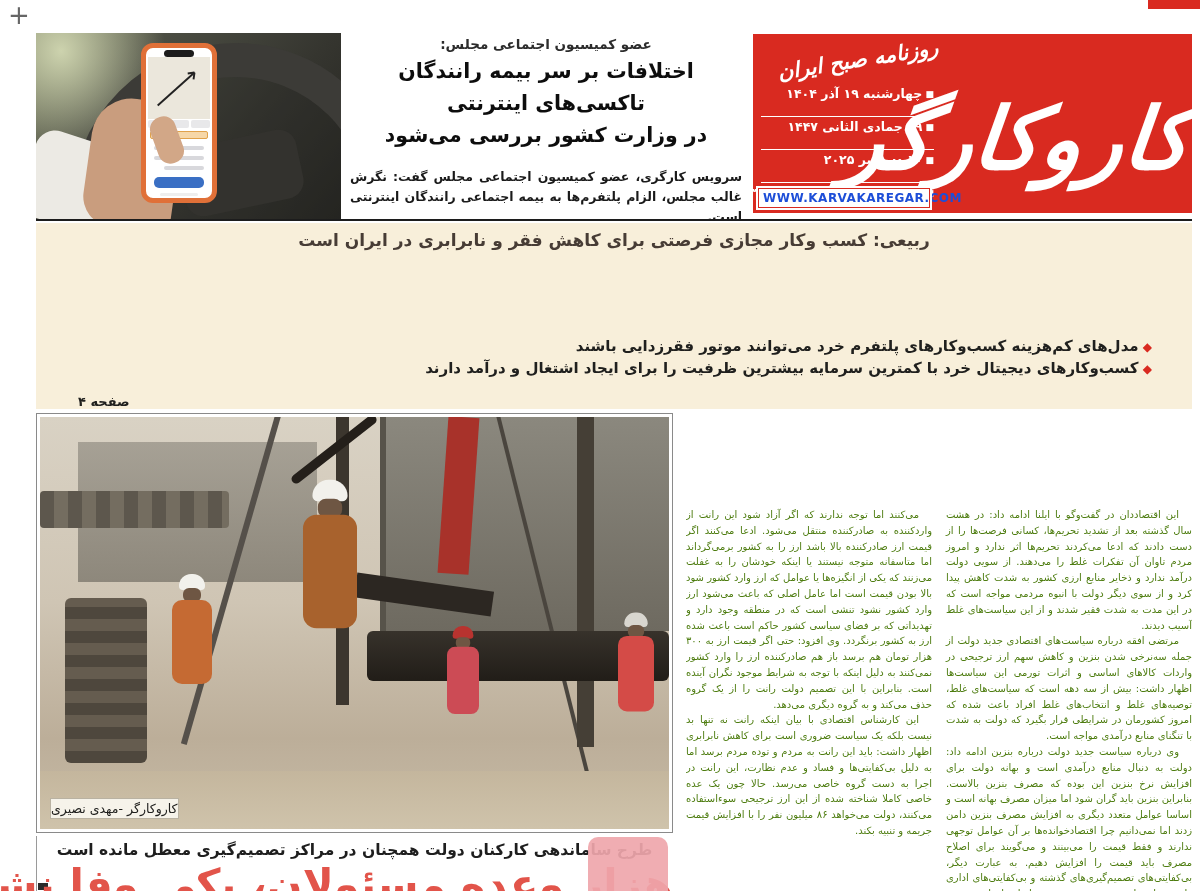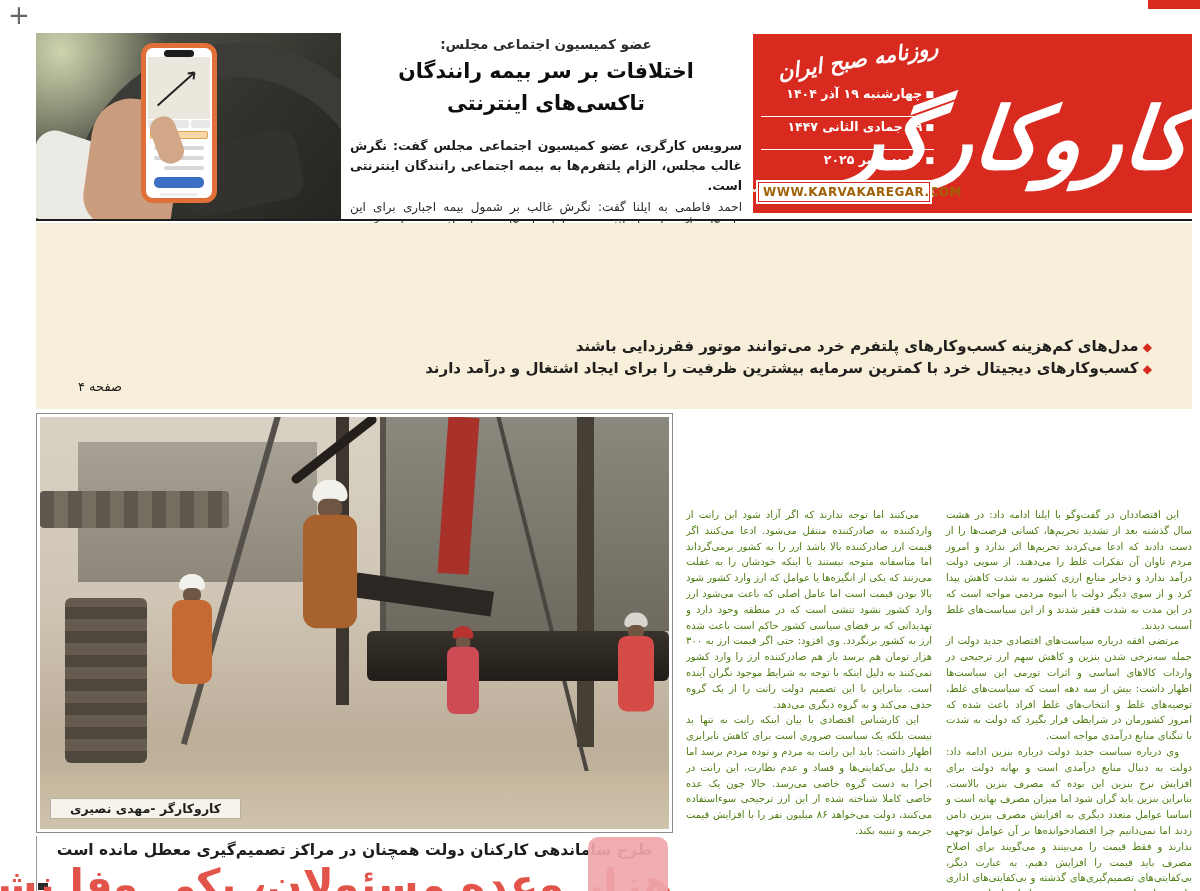--- a/index.html
+++ b/index.html
@@ -29,23 +29,23 @@
     font-size:86px; font-weight:bold; font-style:italic; letter-spacing:-3px;
     transform:skewX(-6deg); line-height:1.5; font-family:"DejaVu Serif", serif;
   }
   .masthead .info { position:absolute; right:258px; left:8px; top:50px; }
   .masthead .info div {
     font-size:12.5px; font-weight:bold; text-align:right; padding:2px 0 15px 0;
     border-bottom:1px solid #ffffff; white-space:nowrap;
   }
   .masthead .info div::before { content:"■ "; font-size:9px; position:relative; top:-1px; }
   .masthead .site-box {
-    position:absolute; right:262px; left:5px; bottom:11px; background:#ffffff;
+    position:absolute; right:262px; left:5px; bottom:5px; background:#ffffff;
     border:1px solid #d92a20; outline:2px solid #ffffff;
-    color:#a16207; font-weight:bold; font-size:12px; text-align:center;
+    color:#1d4ed8; font-weight:bold; font-size:12px; text-align:center;
     padding:2px 4px; direction:ltr; letter-spacing:0.5px;
   }
 
   
   .taxi-photo { left:36px; top:33px; width:305px; height:186px; overflow:hidden;
     background:linear-gradient(130deg,#6b6f56 0%,#4a4c42 30%,#35352f 65%,#23231f 100%); }
   .taxi-photo .light { position:absolute; left:-20px; top:-30px; width:150px; height:160px;
     background:radial-gradient(ellipse at 30% 30%, #cdd3ae 0%, rgba(205,211,174,0) 70%); }
   .taxi-photo .wheel { position:absolute; right:-60px; top:10px; width:330px; height:330px;
     border-radius:50%; border:34px solid #3c3b37; background:rgba(40,40,36,.35); }
@@ -77,21 +77,21 @@
 
   .top-rule { left:36px; top:219px; width:1156px; height:2px; background:#1c1c1c; }
 
   
   .band { left:36px; top:223px; width:1156px; height:186px; background:#f8efda; text-align:center; }
   .band .kicker { margin-top:7px; font-size:17px; font-weight:bold; color:#473c35; }
   .band .hl { margin-top:4px; font-size:57px; font-weight:bold; letter-spacing:-1px; color:#14110e; line-height:1.05; }
   .band .bullets { position:absolute; right:40px; left:220px; top:113px; text-align:right; }
   .band .bullets div { font-size:15px; font-weight:bold; color:#20201e; line-height:1.45; }
   .band .bullets div::before { content:"◆ "; color:#d92a20; font-size:12px; }
-  .band .pageref { position:absolute; left:42px; bottom:15px; font-size:13px; font-weight:normal; color:#20201e; }
+  .band .pageref { position:absolute; left:42px; bottom:0; font-size:13px; font-weight:bold; color:#20201e; }
 
   
   .rig-frame { left:36px; top:413px; width:637px; height:420px; border:1px solid #8a8a8a; background:#fff; padding:3px; }
   .rig { position:relative; width:100%; height:100%; overflow:hidden;
     background:linear-gradient(180deg,#d9d2c4 0%,#cfc5b4 45%,#bcae99 78%,#c7bba6 100%); }
   .rig .shed { position:absolute; right:0; top:0; width:46%; height:52%;
     background:linear-gradient(180deg,#8b887e,#6e6a60); border-left:6px solid #57534a; }
   .rig .shed2 { position:absolute; left:6%; top:6%; width:38%; height:34%;
     background:linear-gradient(180deg,#9a958a,#7d786d); opacity:.8; }
   .rig .banner { position:absolute; right:31%; top:0; width:5%; height:38%; background:#a8322a; transform:rotate(4deg); }
@@ -111,21 +111,21 @@
   .worker { position:absolute; }
   .worker .helmet { width:26px; height:16px; background:#f2f1ec; border-radius:12px 12px 4px 4px; margin:0 auto; }
   .worker .face { width:18px; height:14px; background:#6e5643; border-radius:6px; margin:-2px auto 0; }
   .worker .suit { width:40px; height:84px; border-radius:10px; margin:-2px auto 0; }
   .w1 { left:21%; top:38%; } .w1 .suit { background:#c56a33; }
   .w2 { left:43%; top:20%; transform:scale(1.35); } .w2 .suit { background:#a8622d; }
   .w2 .tool { position:absolute; left:-16px; top:-26px; width:78px; height:7px; background:#241f1a; transform:rotate(-38deg); border-radius:4px; }
   .w3 { left:64%; top:48%; transform:scale(.8); } .w3 .suit { background:#cc4b55; }
   .w4 { right:2%; top:46%; transform:scale(.9); } .w4 .suit { background:#d44b47; }
   .rig-caption { position:absolute; left:10px; bottom:10px; background:#f6f3ea; border:1px solid #b9b2a2;
-    font-size:12.5px; font-weight:bold; color:#20201e; padding:2px 19px; }
+    font-size:12.5px; font-weight:normal; color:#20201e; padding:2px 0; }
 
   
   .bottom-kicker { left:36px; top:841px; width:637px; text-align:center;
     font-size:15.5px; font-weight:bold; color:#1e1e1e; }
   .bottom-hl { left:36px; top:860px; width:637px; text-align:center;
     font-size:42px; font-weight:bold; color:#e2544a; letter-spacing:-1px; white-space:nowrap; }
 
   
   .jar { left:588px; top:837px; width:80px; height:70px; background:#efa6ab; border-radius:10px; opacity:.92; }
   .jar::after { content:""; position:absolute; right:8px; bottom:-10px; border-width:12px 14px 0 0;
@@ -190,28 +190,30 @@
       <div class="btn"></div>
       <div class="dots"></div>
     </div>
     <div class="thumb"></div>
   </div>
 
   <div class="abs top-article">
     <div class="kicker">عضو کمیسیون اجتماعی مجلس:</div>
     <div class="hl">
       <span>اختلافات بر سر بیمه رانندگان تاکسی‌های اینترنتی</span><br>
+      <span>در وزارت کشور بررسی می‌شود</span>
     </div>
     <p class="lead">سرویس کارگری، عضو کمیسیون اجتماعی مجلس گفت: نگرش غالب مجلس، الزام پلتفرم‌ها به بیمه اجتماعی رانندگان اینترنتی است.</p>
     <p class="body"><span>احمد فاطمی به ایلنا گفت: نگرش غالب بر شمول بیمه اجباری برای این رانندگان تأکید دارد. اختلاف بر سر آمار رانندگان نیز با توافق در وزارت کشور حل شد و قرار بر این است که موضوع به صورت لایحه یا طرح به مجلس ارائه شود. وی با اشاره به وجود دو نگرش در مجلس درباره این موضوع اظهار کرد: یک نگرش این است که در حقیقت رابطه بین رانندگان و پلتفرم‌ها، رابطه کارگر و کارفرما محسوب نمی‌شود اما نگرش غالب این است که چون این رانندگان در قالب یک پلتفرم در فضای مجازی فعالیت می‌کنند، کارگر هستند و بنابراین مشمول بیمه اجتماعی هستند.</span><span class="cont">ادامه در صفحه ۳</span></p>
   </div>
 
   <div class="abs top-rule"></div>
 
   <div class="abs band">
+    <div class="kicker">ربیعی: کسب وکار مجازی فرصتی برای کاهش فقر و نابرابری در ایران است</div>
     <div class="bullets">
         <div>مدل‌های کم‌هزینه کسب‌وکارهای پلتفرم خرد می‌توانند موتور فقرزدایی باشند</div>
         <div>کسب‌وکارهای دیجیتال خرد با کمترین سرمایه بیشترین ظرفیت را برای ایجاد اشتغال و درآمد دارند</div>
       </div>
     <div class="pageref">صفحه ۴</div>
   </div>
 
   <div class="abs rig-frame">
     <div class="rig">
       <div class="shed"></div>

